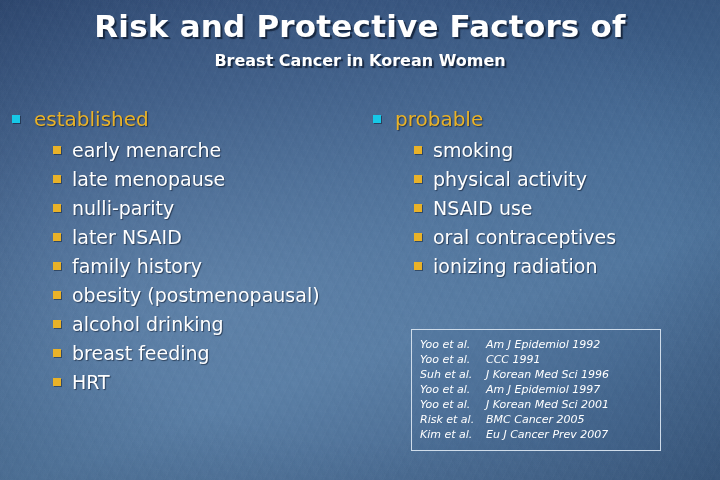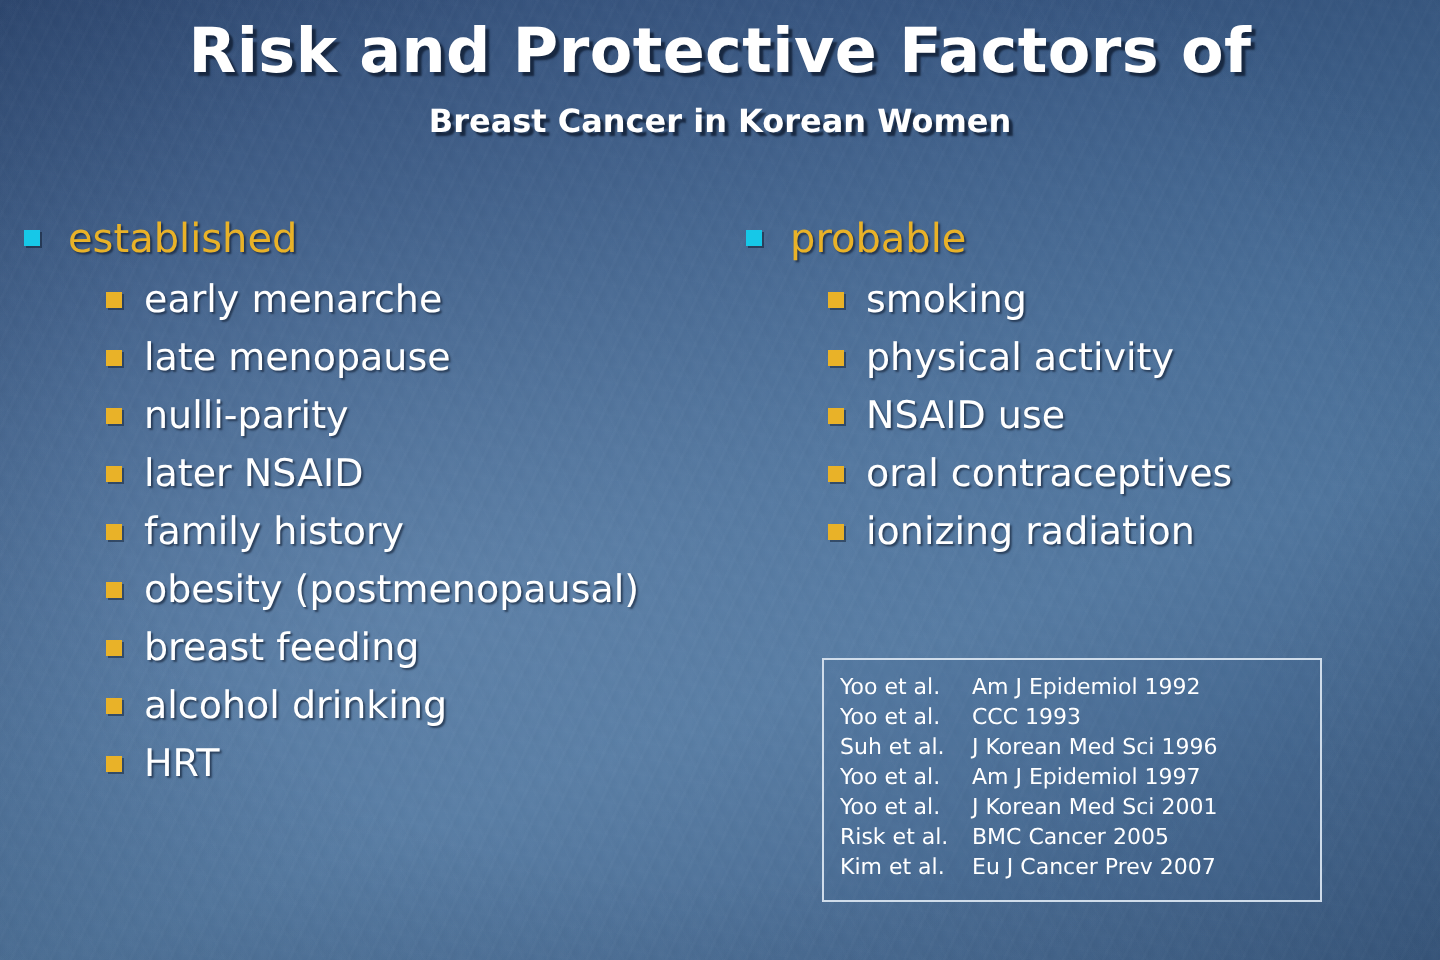--- a/index.html
+++ b/index.html
@@ -120,21 +120,22 @@
     width: 250px;
     height: 122px;
     border: 1px solid #cfdcea;
     box-sizing: border-box;
     background: rgba(64,98,140,0.16);
     padding: 7px 0 0 8px;
   }
   .ref-row {
     display: flex;
     height: 15px;
-    align-items: flex-start;
+    align-items: flex-end;
+    font-style: italic;
   }
   .ref-author {
     width: 66px;
     flex: 0 0 auto;
     font-size: 11px;
     color: #ffffff;
     line-height: 14px;
     white-space: nowrap;
   }
   .ref-citation {
@@ -182,25 +183,25 @@
       <li class="sub-item">
         <span class="bullet-gold"></span>
         <span class="sub-item-label">family history</span>
       </li>
       <li class="sub-item">
         <span class="bullet-gold"></span>
         <span class="sub-item-label">obesity (postmenopausal)</span>
       </li>
       <li class="sub-item">
         <span class="bullet-gold"></span>
+        <span class="sub-item-label">alcohol drinking</span>
+      </li>
+      <li class="sub-item">
+        <span class="bullet-gold"></span>
         <span class="sub-item-label">breast feeding</span>
-      </li>
-      <li class="sub-item">
-        <span class="bullet-gold"></span>
-        <span class="sub-item-label">alcohol drinking</span>
       </li>
       <li class="sub-item">
         <span class="bullet-gold"></span>
         <span class="sub-item-label">HRT</span>
       </li>
     </ul>
   </div>
 
   <div class="column" id="col-right">
     <div class="group-head">
@@ -231,21 +232,21 @@
     </ul>
   </div>
 
   <div id="refs-box">
     <div class="ref-row">
       <span class="ref-author">Yoo et al.</span>
       <span class="ref-citation">Am J Epidemiol 1992</span>
     </div>
     <div class="ref-row">
       <span class="ref-author">Yoo et al.</span>
-      <span class="ref-citation">CCC 1993</span>
+      <span class="ref-citation">CCC 1991</span>
     </div>
     <div class="ref-row">
       <span class="ref-author">Suh et al.</span>
       <span class="ref-citation">J Korean Med Sci 1996</span>
     </div>
     <div class="ref-row">
       <span class="ref-author">Yoo et al.</span>
       <span class="ref-citation">Am J Epidemiol 1997</span>
     </div>
     <div class="ref-row">

